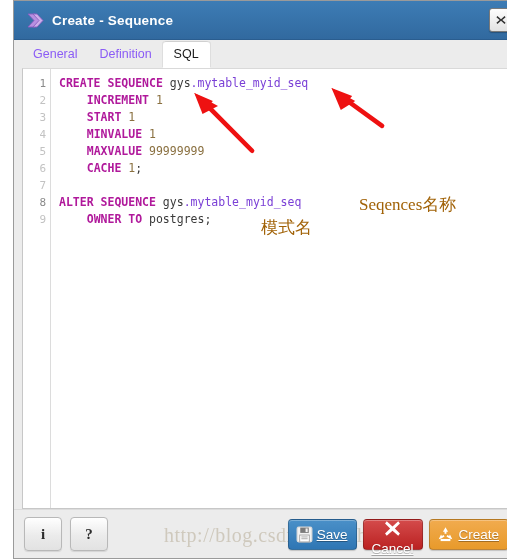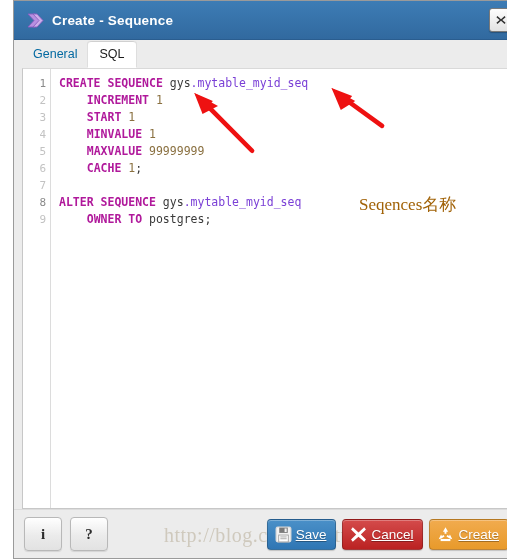--- a/index.html
+++ b/index.html
@@ -75,21 +75,21 @@
     height: 28px;
     background: #ececec;
     display: flex;
     align-items: flex-end;
     padding: 0 0 0 8px;
     flex: 0 0 auto;
     position: relative;
   }
   .tab {
     font-size: 12.5px;
-    color: #0369a1;
+    color: #8b5cf6;
     padding: 4px 11px 5px 11px;
     cursor: pointer;
     white-space: nowrap;
     background: transparent;
     border: 0;
     line-height: 17px;
   }
   .tab.active {
     background: #ffffff;
     color: #1a1a1a;
@@ -212,21 +212,21 @@
     color: #ffffff;
     font-size: 13.5px;
     font-weight: normal;
     cursor: pointer;
     box-shadow: 0 1px 1px rgba(0,0,0,0.18), inset 0 1px 0 rgba(255,255,255,0.28);
     text-shadow: 0 1px 1px rgba(0,0,0,0.3);
     box-sizing: border-box;
     text-decoration: underline;
   }
   .act-btn.save   { background: linear-gradient(to bottom, #4a90c8 0%, #2f76b4 100%); }
-  .act-btn.cancel { background: linear-gradient(to bottom, #d44b4b 0%, #bb2222 100%); }
+  .act-btn.cancel { background: linear-gradient(to bottom, #d44b4b 0%, #bb2222 100%); flex-direction: column; }
   .act-btn.reset  { background: linear-gradient(to bottom, #f1ab4e 0%, #e89a2b 100%); }
   .act-ico { width: 17px; height: 17px; flex: 0 0 auto; display: block; }
 
   .watermark {
     position: absolute;
     left: 150px;
     top: 14px;
     font-family: "Liberation Serif", serif;
     font-size: 20px;
     color: #cfc9bd;
@@ -251,20 +251,21 @@
     <span class="title-text">Create - Sequence</span>
     <div class="close-btn">
       <svg width="10" height="10" viewBox="0 0 10 10">
         <path d="M1.4 1 L5 4.2 L8.6 1 L9.6 2.2 L6.3 5 L9.6 7.8 L8.6 9 L5 5.8 L1.4 9 L0.4 7.8 L3.7 5 L0.4 2.2 Z" fill="#2f2f2f"></path>
       </svg>
     </div>
   </div>
 
   <div class="tabstrip">
     <div class="tab">General</div>
+    <div class="tab">Definition</div>
     <div class="tab active">SQL</div>
   </div>
 
   <div class="sqlpane-wrap">
     <div class="sqlpane">
 
       <div class="gutter">
         <span class="ln cur">1</span>
         <span class="ln">2</span>
         <span class="ln">3</span>
@@ -286,20 +287,21 @@
             <polygon points="166,24 184,32 176,42" fill="#ee1111"></polygon>
             <polygon points="166,24 189,37 174,45" fill="#ee1111"></polygon>
           </g>
 
           <g>
             <line x1="348" y1="57" x2="308" y2="27" stroke="#ee1111" stroke-width="4.5" stroke-linecap="round"></line>
             <polygon points="299,19 319,27 310,38" fill="#ee1111"></polygon>
             <polygon points="299,19 322,32 308,41" fill="#ee1111"></polygon>
           </g>
         </svg>
+        <span class="anno-label cn1">模式名</span>
         <span class="anno-label cn2">Seqences名称</span>
       </div>
 
     </div>
   </div>
 
   <div class="footer">
 
     <div class="footer-left">
       <div class="sq-btn">i</div>

